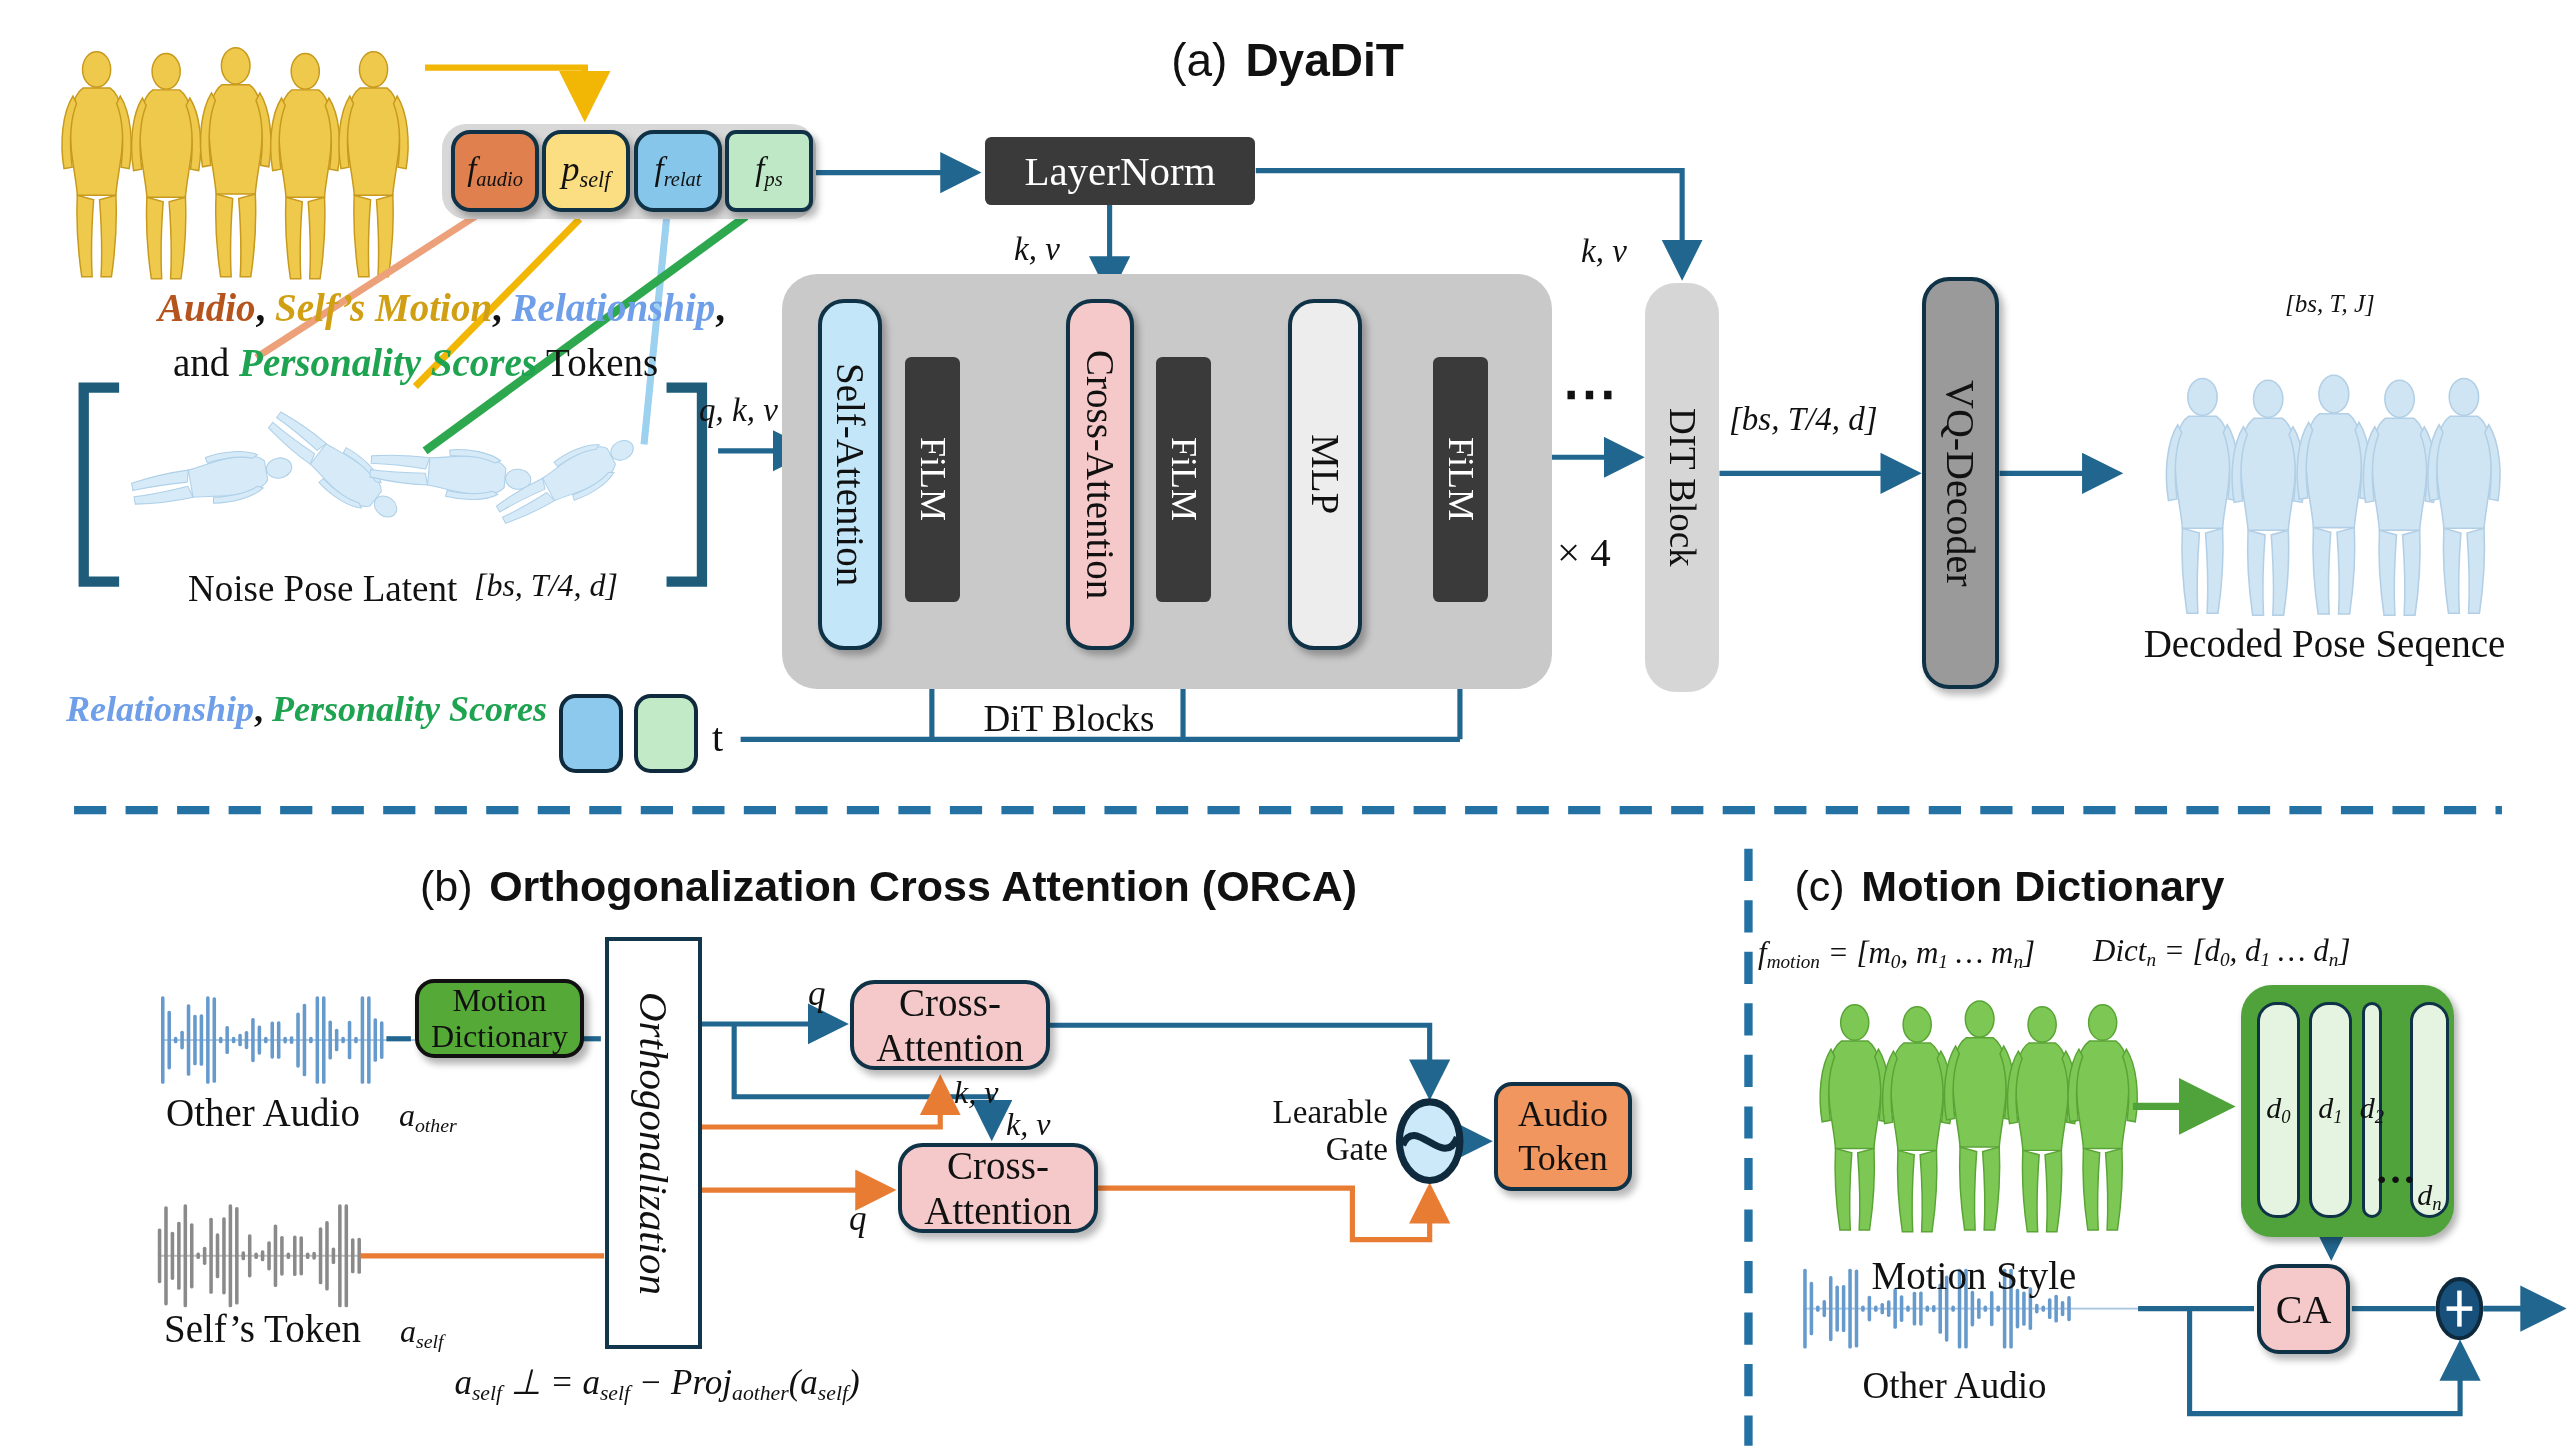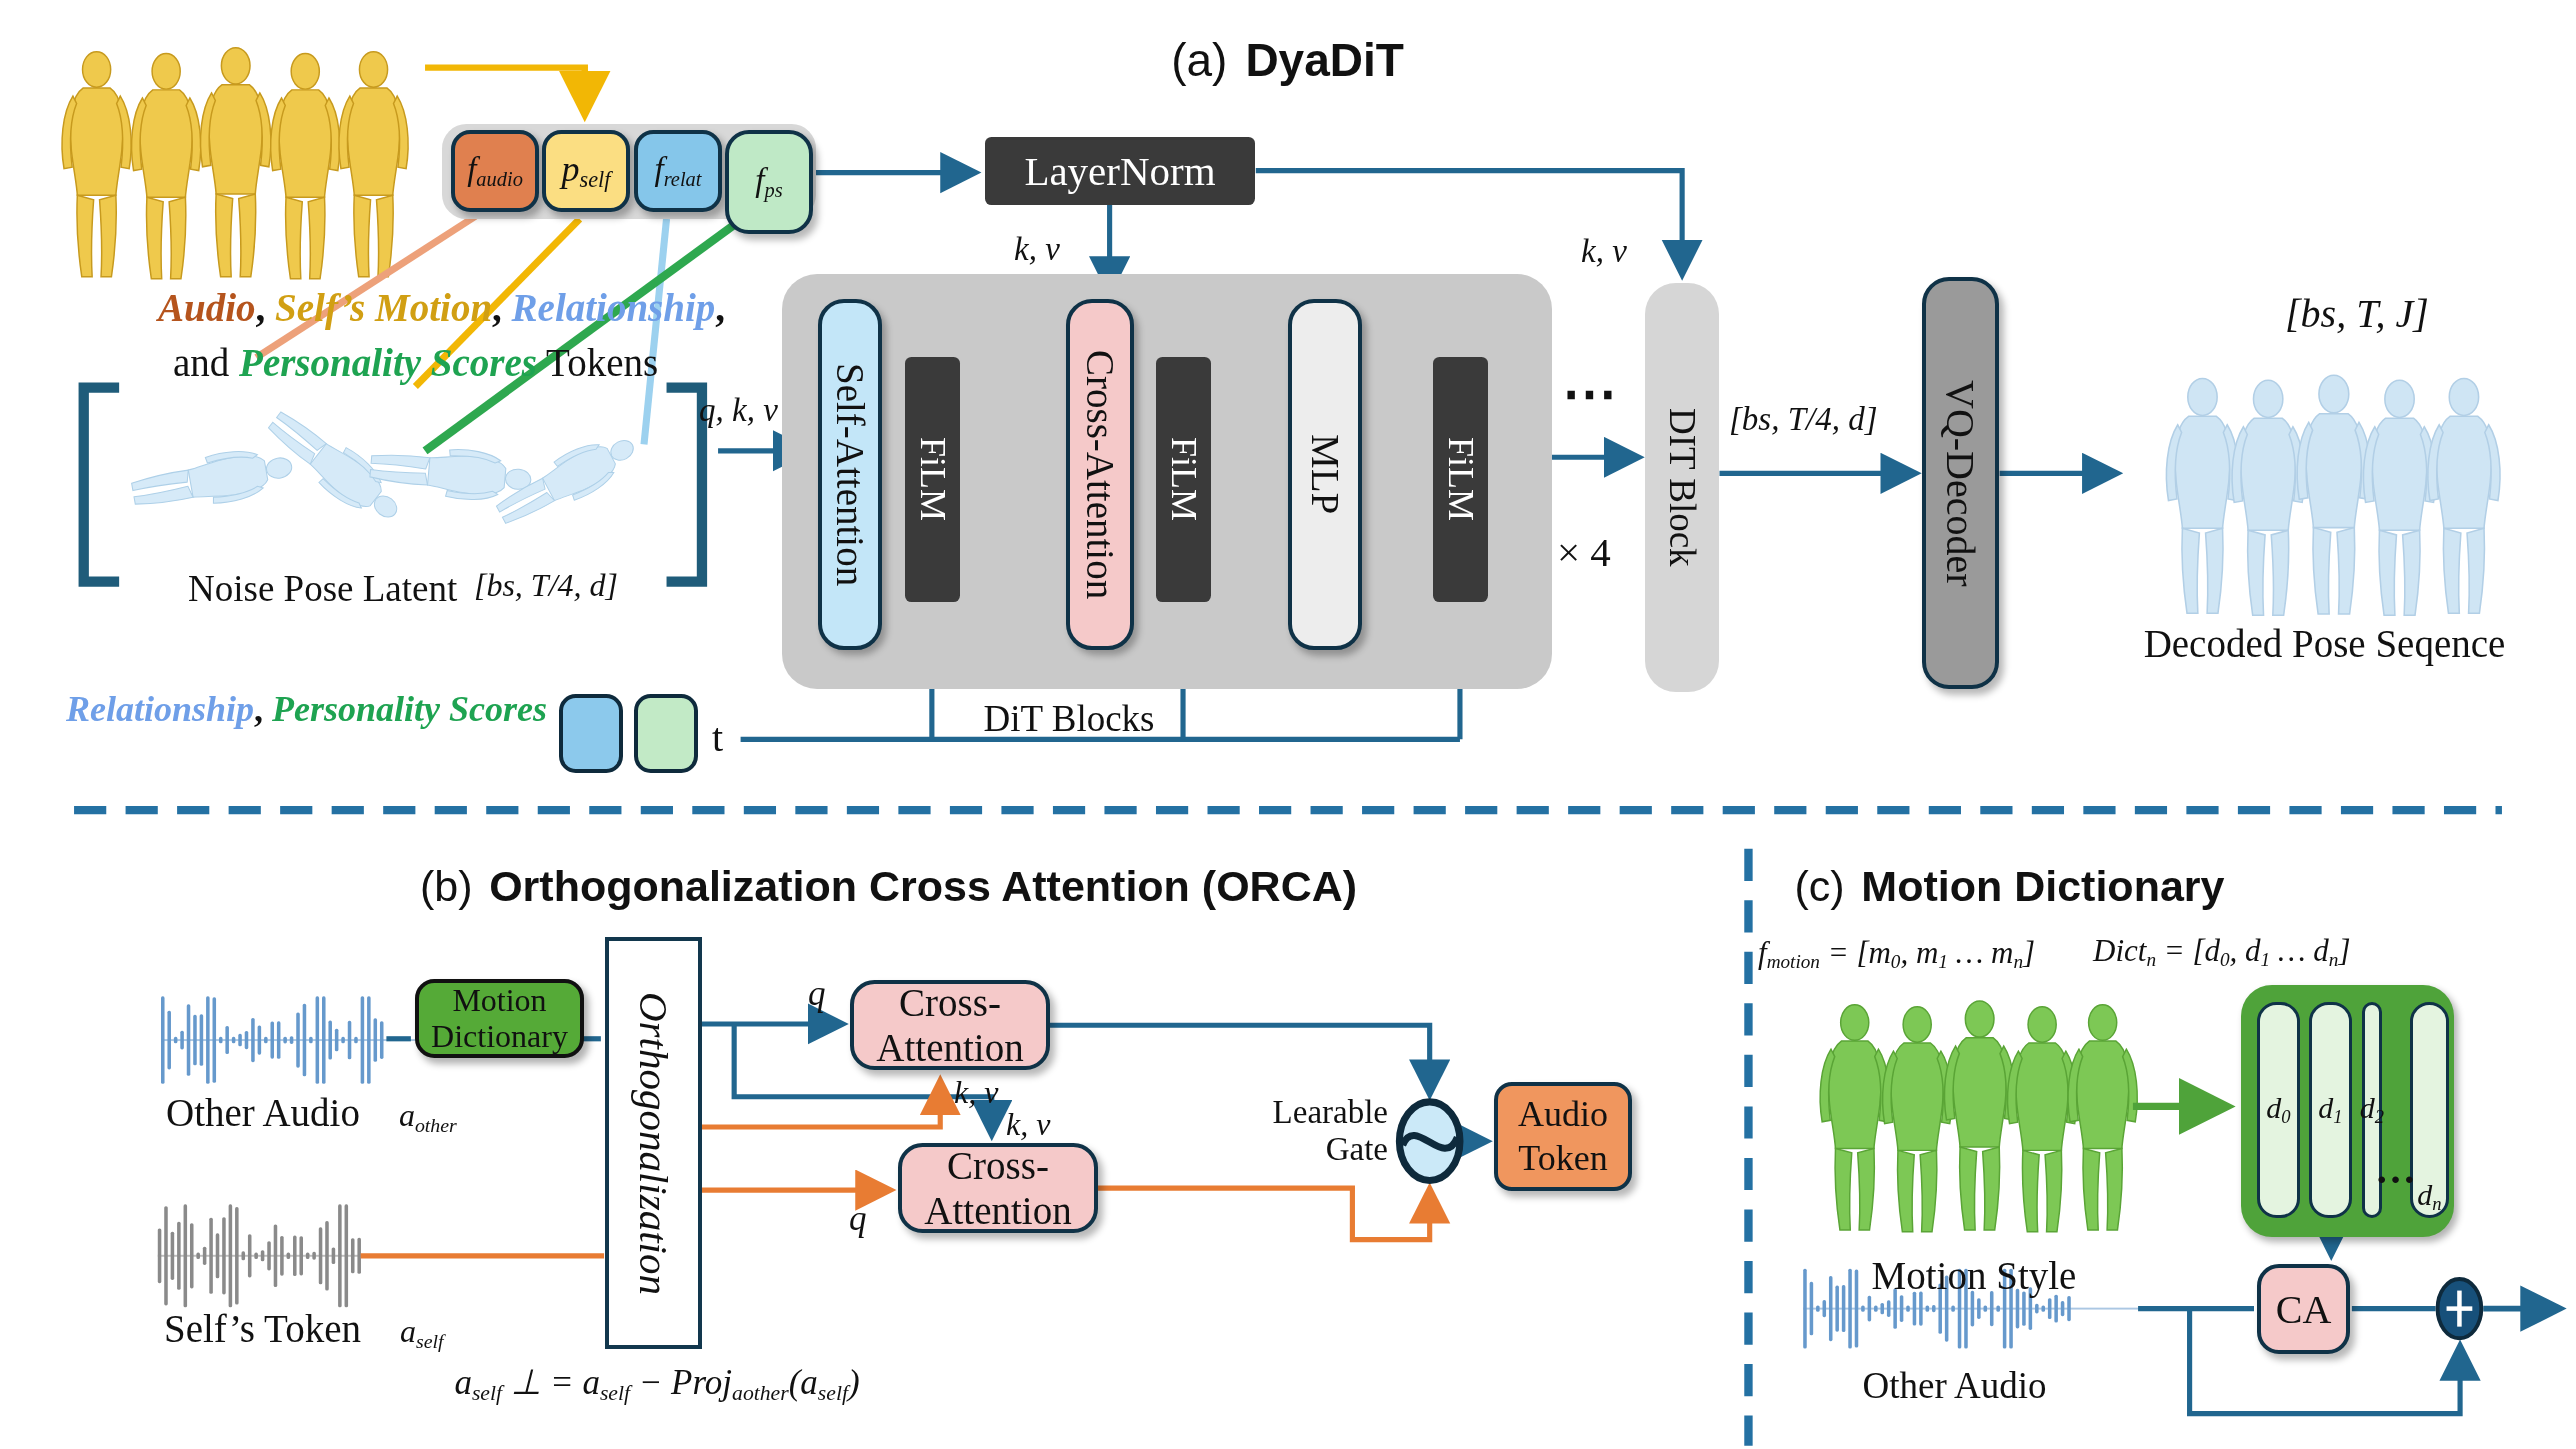--- a/index.html
+++ b/index.html
@@ -286,21 +286,21 @@
   <div class="abs flat" style="left:442px;top:124px;width:374px;height:95px;background:#D8D8D8;border-radius:24.5px;"></div>
   <div class="abs box center ser" style="left:451px;top:130px;width:88px;height:82px;background:#E0804F;border-radius:19.3px;font-size:33px;">
     <span class="math"><span>f</span><span class="m-sub">audio</span></span>
   </div>
   <div class="abs box center ser" style="left:542px;top:130px;width:88px;height:82px;background:#FBDE82;border-radius:19.3px;font-size:36px;">
     <span class="math"><span>p</span><span class="m-sub">self</span></span>
   </div>
   <div class="abs box center ser" style="left:634px;top:130px;width:88px;height:82px;background:#85C6EA;border-radius:19.3px;font-size:33px;">
     <span class="math"><span>f</span><span class="m-sub">relat</span></span>
   </div>
-  <div class="abs box center ser" style="left:725px;top:130px;width:88px;height:104px;background:#BFE9C6;border-radius:24px;font-size:33px;">
+  <div class="abs box center ser" style="left:725px;top:130px;width:88px;height:82px;background:#BFE9C6;border-radius:11px;font-size:33px;">
     <span class="math"><span>f</span><span class="m-sub">ps</span></span>
   </div>
 
   <div class="abs ser" style="left:158px;top:285px;width:644px;font-size:39px;"><span class="w-audio">Audio</span><span class="plain">, </span><span class="w-motion">Self’s Motion</span><span class="plain">, </span><span class="w-rel">Relationship</span><span class="plain">,</span></div>
   <div class="abs ser" style="left:173px;top:340px;width:644px;font-size:39px;"><span class="plain-reg">and </span><span class="w-pers">Personality Scores</span><span class="plain-reg"> Tokens</span></div>
 
   <div class="abs flat center ser white" style="left:985px;top:137px;width:270px;height:68px;background:#3A3A3A;font-size:41px;">
     <span>LayerNorm</span>
   </div>
   <div class="abs ser it" style="left:1014px;top:231px;font-size:33px;">k, v</div>
@@ -332,21 +332,21 @@
 
   <div class="abs flat center ser vtext" style="left:1645px;top:283px;width:74px;height:409px;background:#D6D6D6;border-radius:31px;font-size:37px;">
     <span>DIT Block</span>
   </div>
   <div class="abs ser it" style="left:1729px;top:401px;font-size:33px;">[bs, T/4, d]</div>
 
   <div class="abs box center ser vtext" style="left:1922px;top:277px;width:77px;height:412px;background:#9A9A9A;border-radius:27px;font-size:40px;">
     <span>VQ-Decoder</span>
   </div>
 
-  <div class="abs ser it" style="left:2285px;top:290px;font-size:40px;">[bs, T, J]</div>
+  <div class="abs ser it" style="left:2285px;top:290px;font-size:25px;">[bs, T, J]</div>
   <div class="abs ser center" style="left:2125px;top:621px;width:399px;font-size:39px;">Decoded Pose Seqence</div>
 
   <div class="abs" style="left:188px;top:567px;display:flex;align-items:flex-start;gap:16.7px;">
     <span class="ser" style="font-size:37px;">Noise Pose Latent</span>
     <span class="ser it" style="font-size:32px;">[bs, T/4, d]</span>
   </div>
 
   <div class="abs ser it" style="left:699px;top:392px;font-size:33px;">q, k, v</div>
 
   <div class="abs ser center" style="left:934px;top:697px;width:270px;font-size:37px;">DiT Blocks</div>

